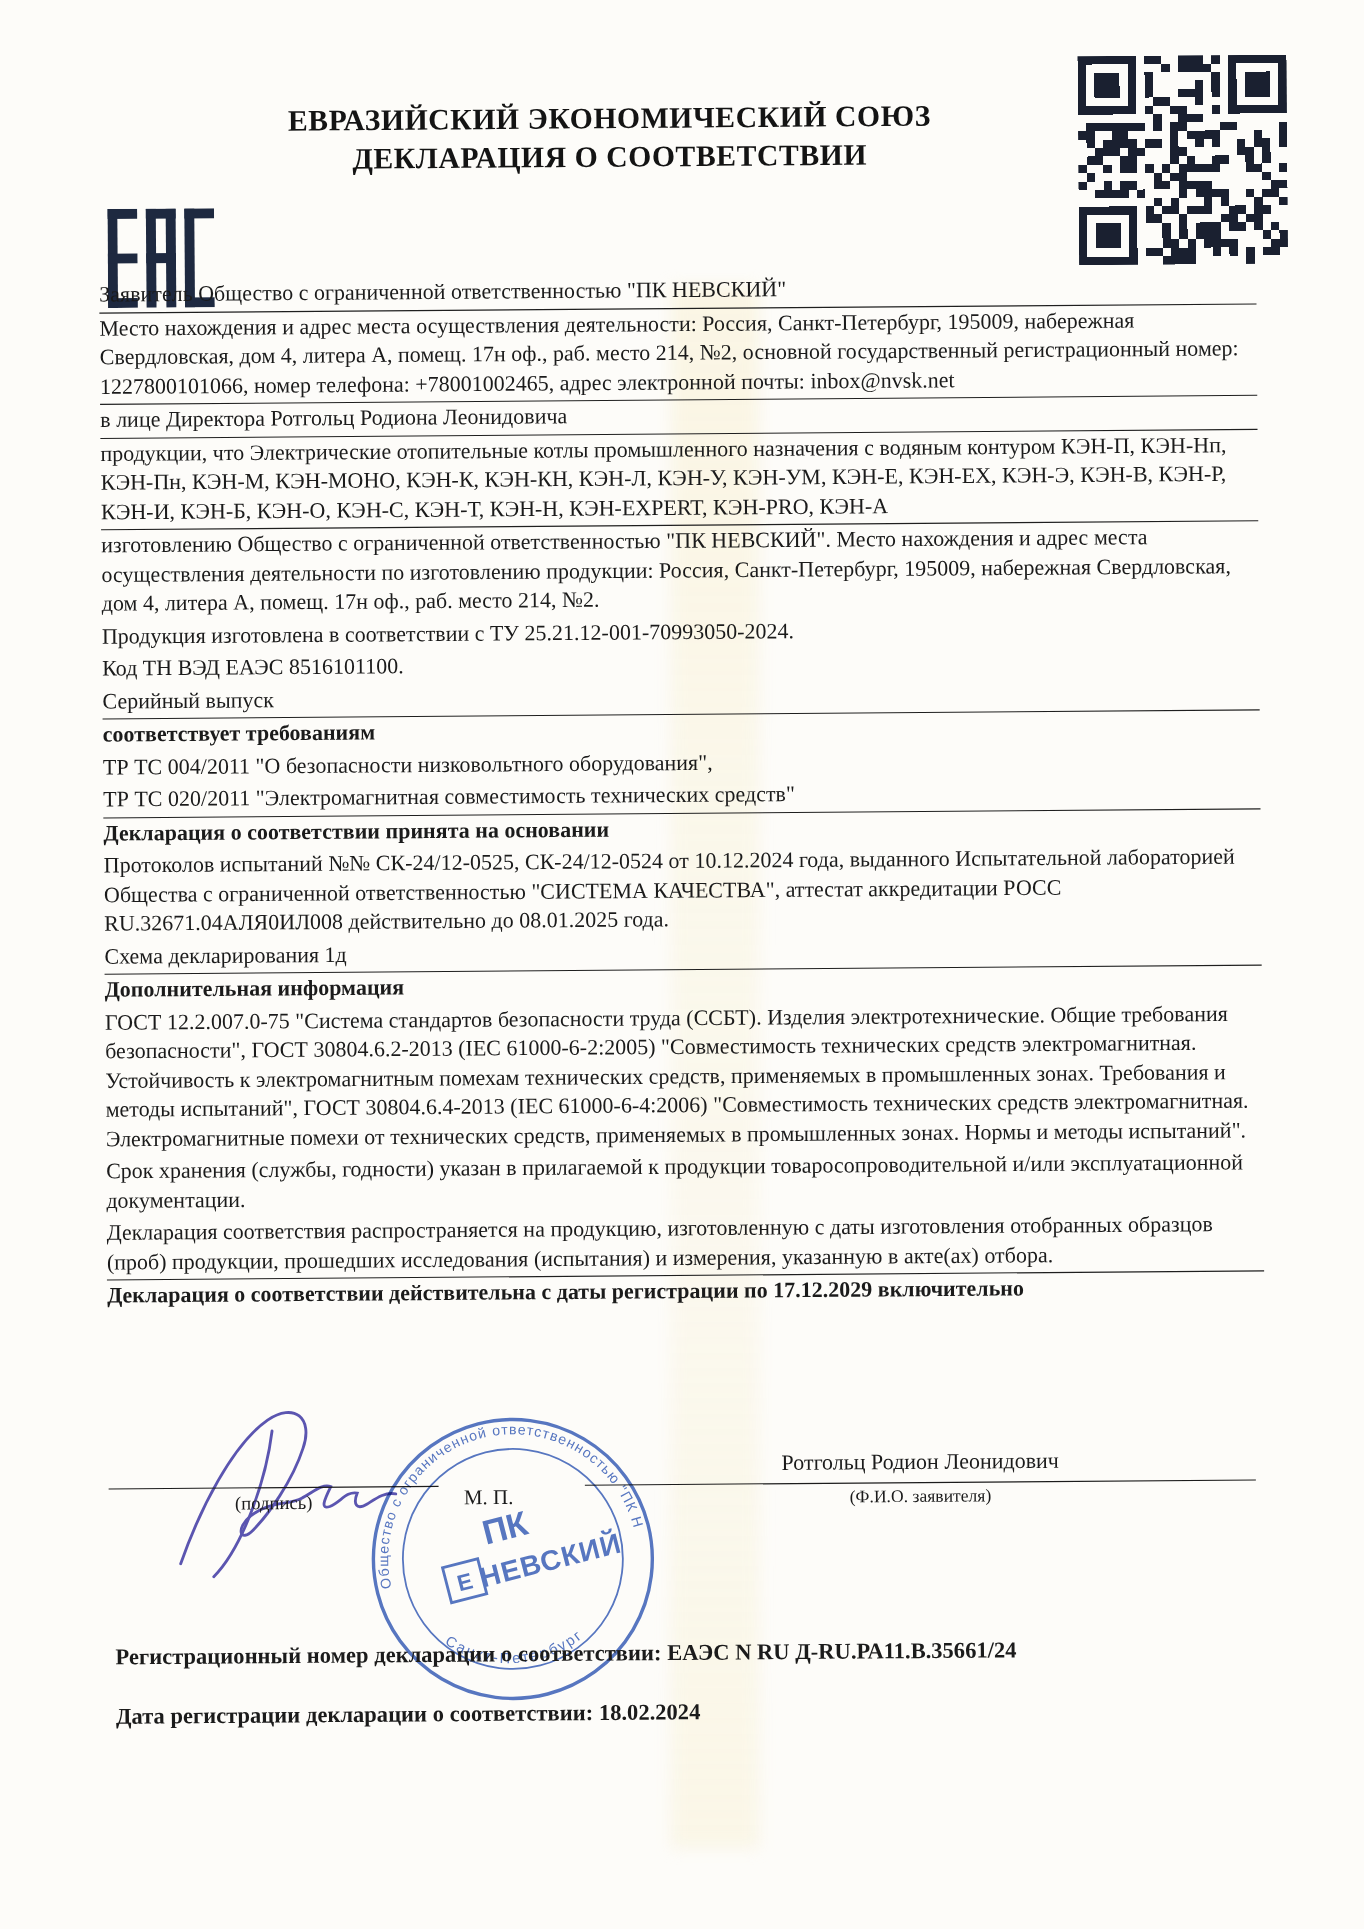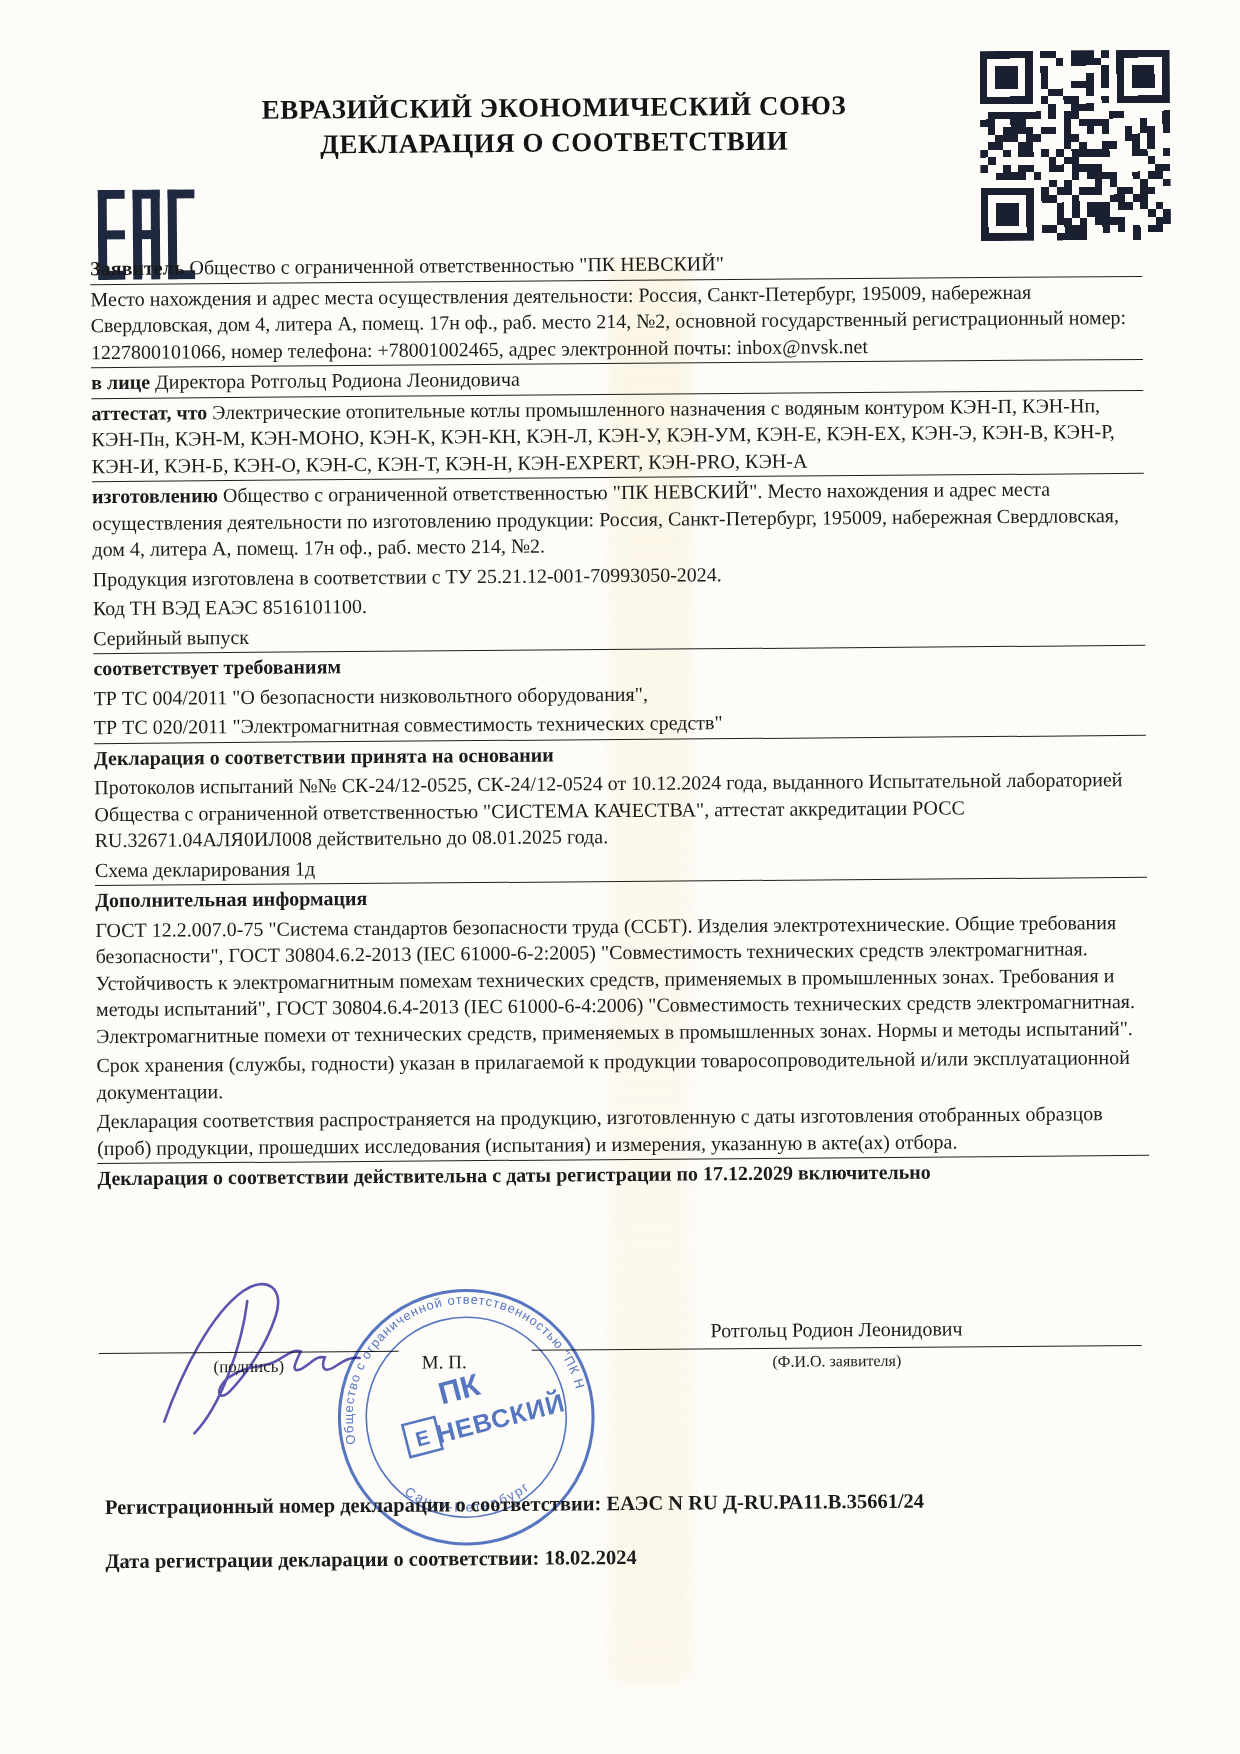--- a/index.html
+++ b/index.html
@@ -24,21 +24,21 @@
     color:#141414;
   }
   .eac-logo{position:absolute;left:103px;top:186px;}
   .qr{position:absolute;left:986px;top:54px;width:190px;height:190px;}
   .content{
     position:absolute;left:95px;top:250px;width:1052px;
     font-size:20px;line-height:26.5px;
   }
   .content p{margin:0;padding:1px 0 2px;}
   .rule{border-bottom:1.6px solid #1f1f1f;}
-  .lbl{font-weight:bold;}
+  .lbl{font-weight:normal;}
   .bold{font-weight:bold;}
   
   .sig-svg{position:absolute;left:140px;top:1258px;}
   .sig-line-left{position:absolute;left:95px;top:1349px;width:300px;border-top:1.7px solid #1c1c1c;}
   .sig-caption-left{position:absolute;left:110px;top:1354px;width:270px;text-align:center;font-size:17px;}
   .mp-label{position:absolute;left:418px;top:1326px;font-size:19px;margin-top:24px;}
   .sig-line-right{position:absolute;left:528px;top:1349px;width:610px;border-top:1.7px solid #1c1c1c;}
   .fio-name{position:absolute;left:528px;top:1320px;width:610px;text-align:center;font-size:20px;}
   .fio-caption{position:absolute;left:528px;top:1354px;width:610px;text-align:center;font-size:16px;}
   .stamp{position:absolute;left:328px;top:1282px;mix-blend-mode:multiply;opacity:.88;}
@@ -298,21 +298,21 @@
     <div class="rule">
       <p>Место нахождения и адрес места осуществления деятельности: Россия, Санкт-Петербург, 195009, набережная Свердловская, дом 4, литера А, помещ. 17н оф., раб. место 214, №2, основной государственный регистрационный номер: 1227800101066, номер телефона: +78001002465, адрес электронной почты: inbox@nvsk.net</p>
     </div>
 
     <div class="rule">
       <p><span class="lbl">в лице</span>
       <span>Директора Ротгольц Родиона Леонидовича</span></p>
     </div>
 
     <div class="rule">
-      <p><span class="lbl">аттестат, что</span>
+      <p><span class="lbl">продукции, что</span>
       <span>Электрические отопительные котлы промышленного назначения с водяным контуром КЭН-П, КЭН-Нп, КЭН-Пн, КЭН-М, КЭН-МОНО, КЭН-К, КЭН-КН, КЭН-Л, КЭН-У, КЭН-УМ, КЭН-Е, КЭН-ЕХ, КЭН-Э, КЭН-В, КЭН-Р, КЭН-И, КЭН-Б, КЭН-О, КЭН-С, КЭН-Т, КЭН-Н, КЭН-EXPERT, КЭН-PRO, КЭН-А</span></p>
     </div>
 
     <div>
       <p><span class="lbl">изготовлению</span>
       <span>Общество с ограниченной ответственностью "ПК НЕВСКИЙ". Место нахождения и адрес места осуществления деятельности по изготовлению продукции: Россия, Санкт-Петербург, 195009, набережная Свердловская, дом 4, литера А, помещ. 17н оф., раб. место 214, №2.</span></p>
       <p>Продукция изготовлена в соответствии с ТУ 25.21.12-001-70993050-2024.</p>
       <p>Код ТН ВЭД ЕАЭС 8516101100.</p>
     </div>
     <div class="rule">

